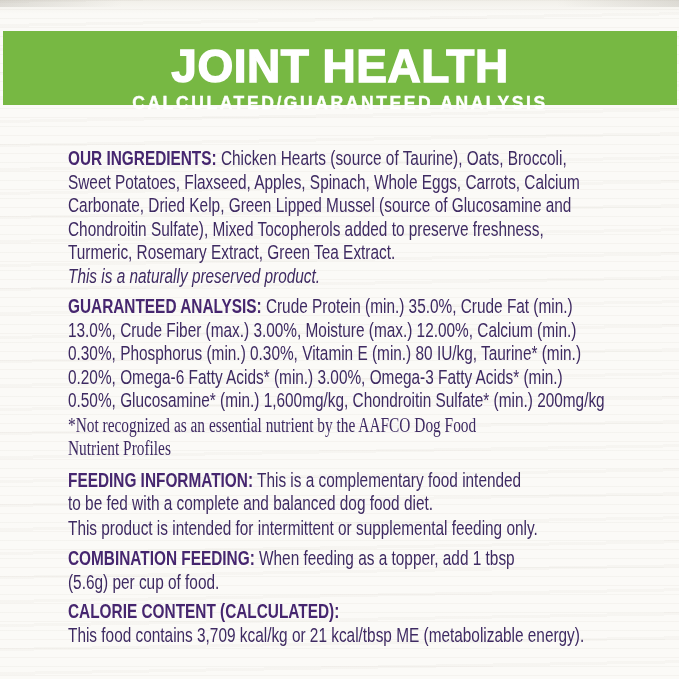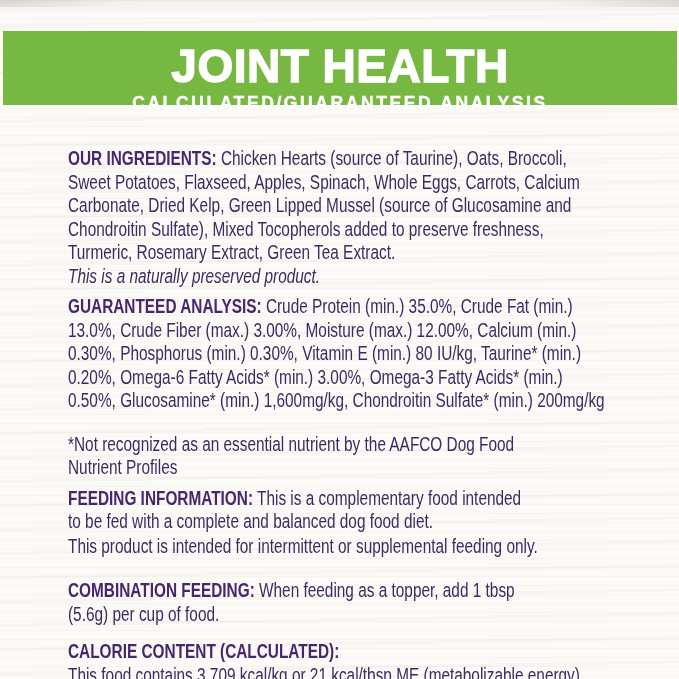--- a/index.html
+++ b/index.html
@@ -54,25 +54,25 @@
     line-height: 23.5px;
     transform: scaleX(0.75);
     transform-origin: 0 50%;
     color: #3e2a62;
   }
   .line .bold   { font-weight: bold; color: #46266f; }
   .line .reg    { font-weight: normal; }
   .line .italic { font-style: italic; }
   .section { margin: 0; }
   [data-name="section-guaranteed-analysis"]  { margin-top: 7px; }
-  [data-name="section-aafco-note"]           { margin-top: 20px; }
+  [data-name="section-aafco-note"]           { margin-top: 2px; font-family: Liberation Serif, serif; }
   [data-name="section-supplemental-feeding"] { margin-top: 1px; }
   [data-name="section-feeding-information"]  { margin-top: 7px; }
-  [data-name="section-combination-feeding"]  { margin-top: 21px; }
-  [data-name="section-calorie-content"]      { margin-top: 14px; }
+  [data-name="section-combination-feeding"]  { margin-top: 7px; }
+  [data-name="section-calorie-content"]      { margin-top: 6px; }
 </style>
 </head>
 <body>
 
 <div class="canvas" data-name="label-panel">
   <div class="top-sheen" data-name="wood-texture-top"></div>
 
   <div class="band" data-name="header-band">
     <div class="band-title" data-name="page-title">JOINT HEALTH</div>
     <div class="band-subtitle" data-name="page-subtitle">CALCULATED/GUARANTEED ANALYSIS</div>

